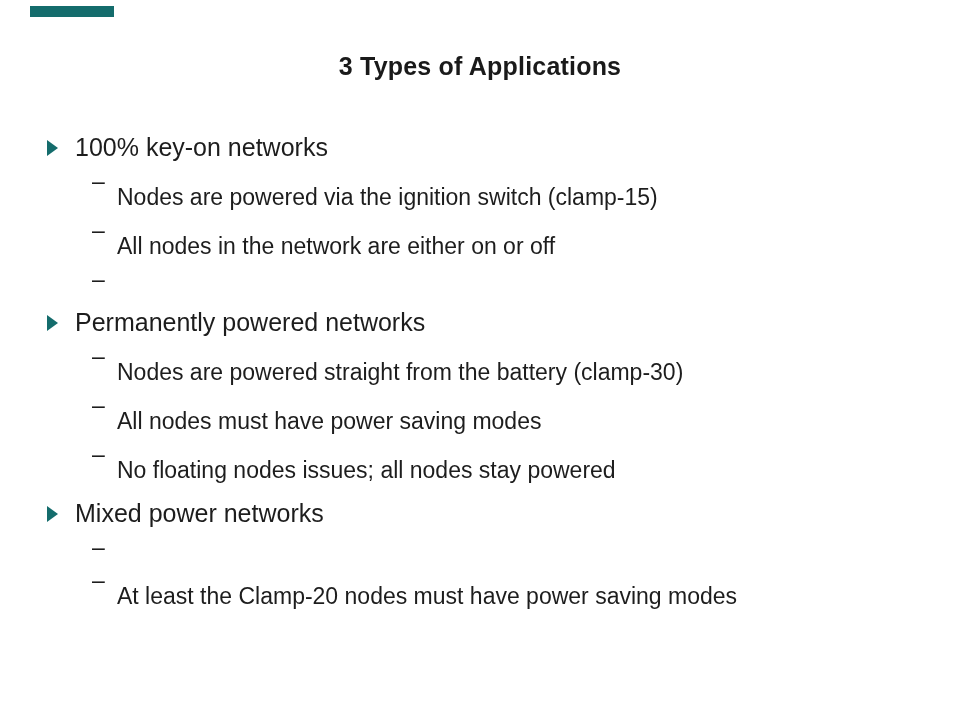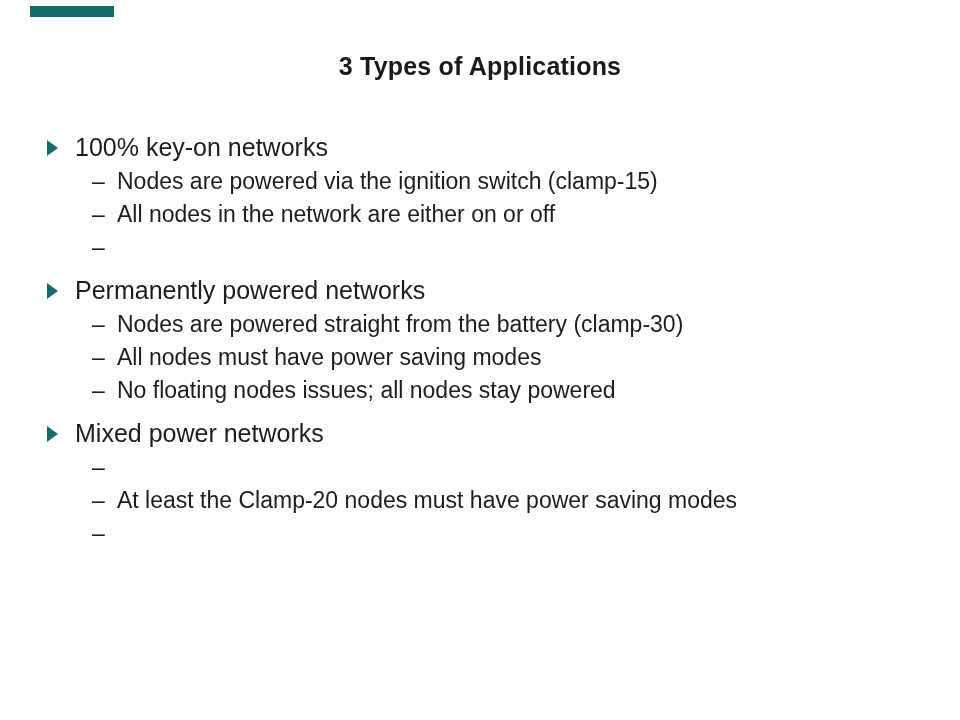--- a/index.html
+++ b/index.html
@@ -58,21 +58,21 @@
     display: flex;
     font-size: 23px;
     line-height: 33px;
     color: #1d1d1d;
   }
   .dash {
     flex: 0 0 auto;
     margin-left: 92px;
     width: 25px;
   }
-  .sub-text { flex: 1 1 auto; }
+  .sub-text { flex: 1 1 auto; margin-top: 16px; }
 </style>
 </head>
 <body>
 
 <div class="slide">
 
   <div class="corner-bar top"></div>
 
   <div class="title">3 Types of Applications</div>
 

